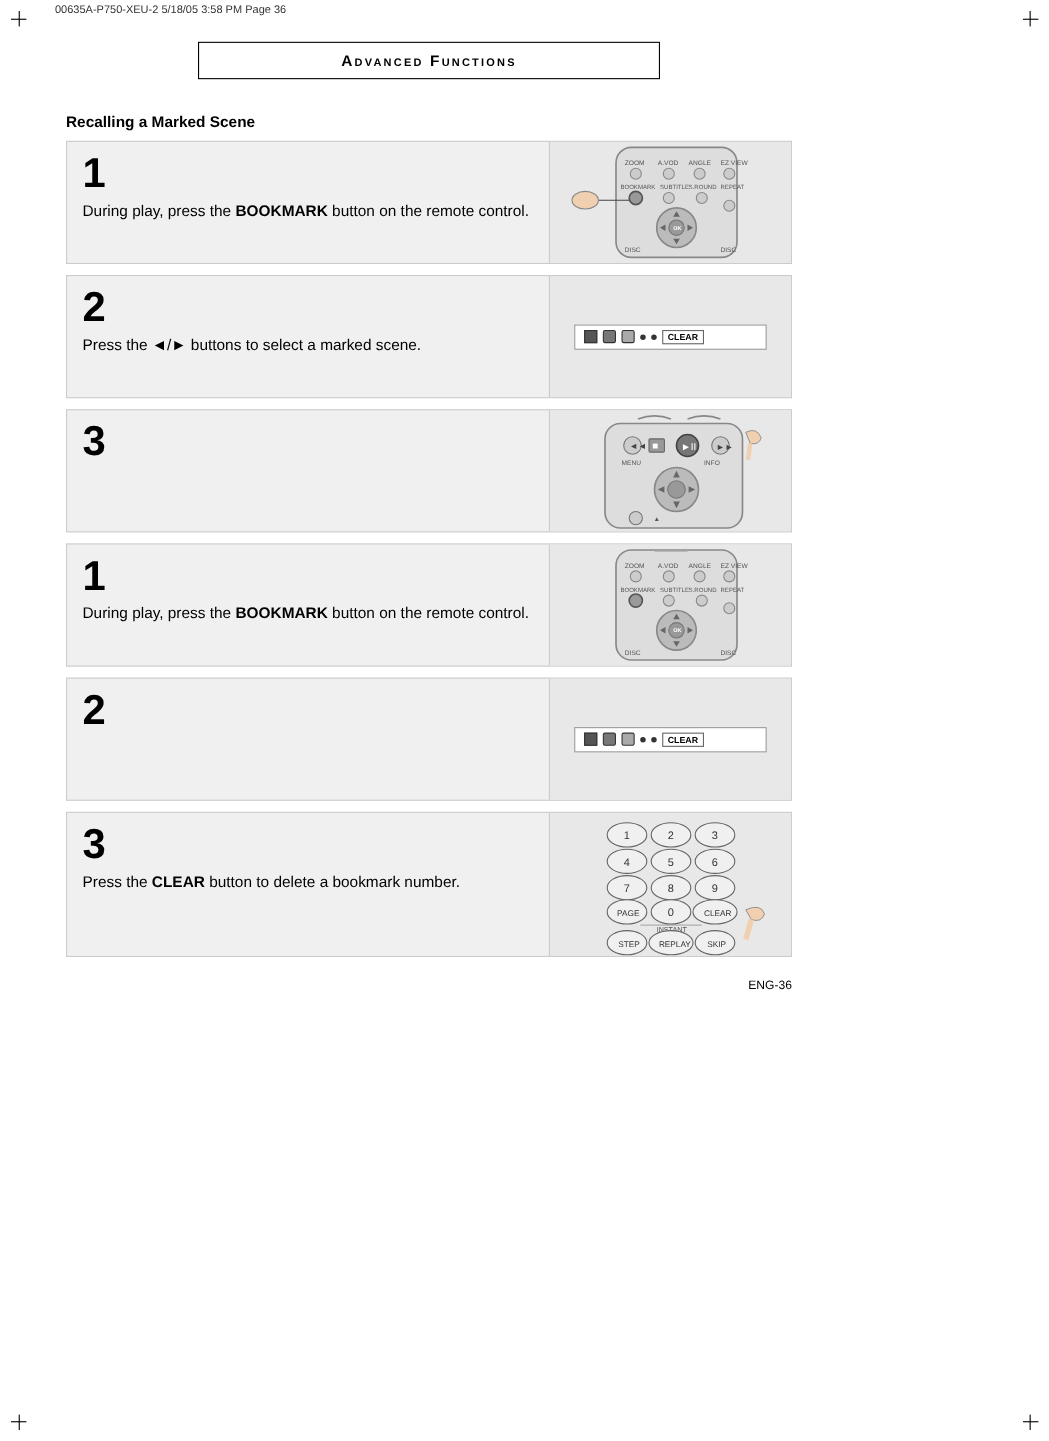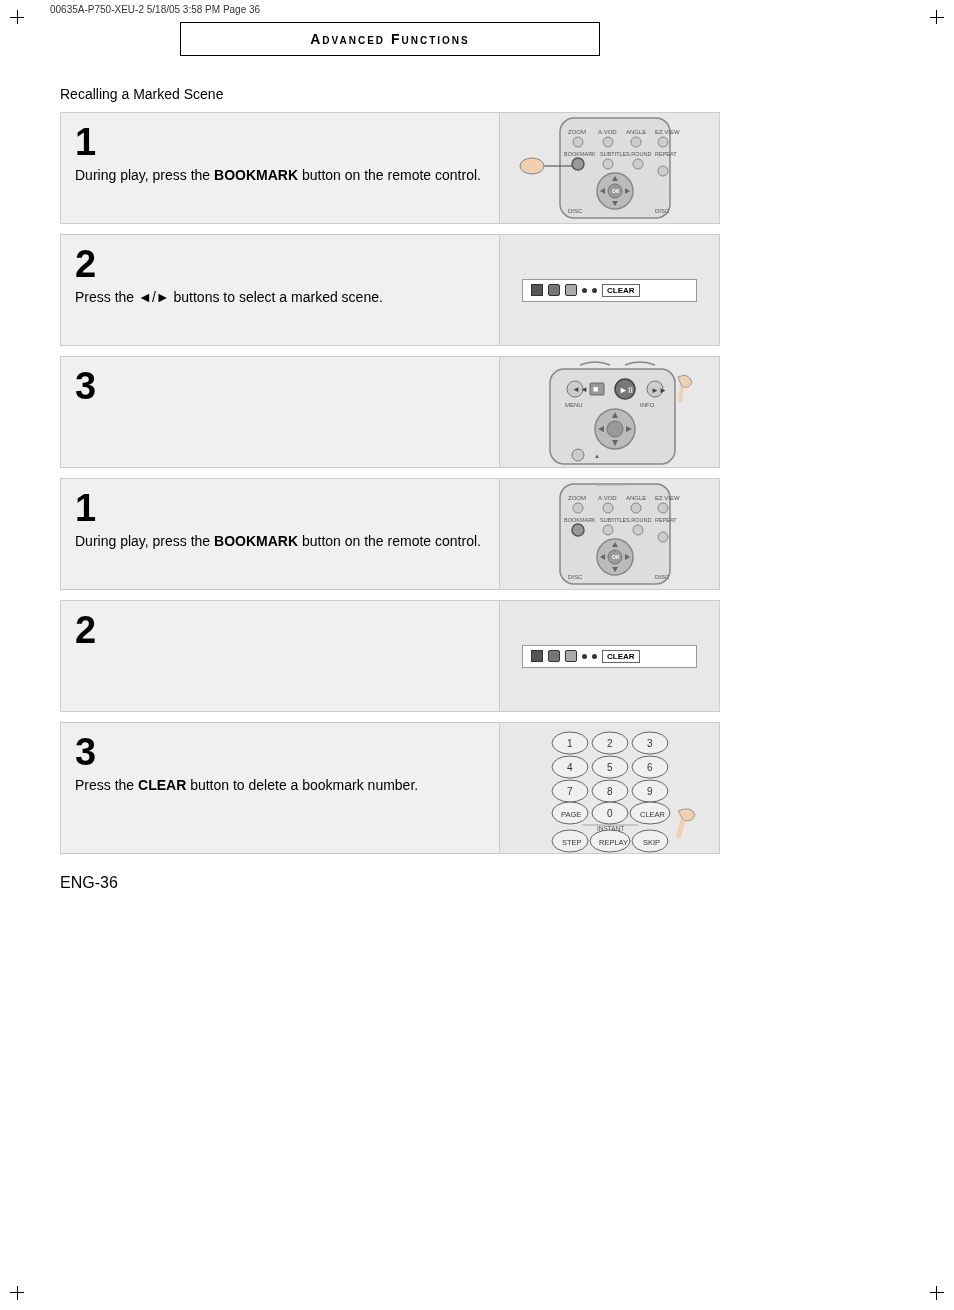--- a/index.html
+++ b/index.html
@@ -9,42 +9,42 @@
       background: #fff;
       font-family: Arial, Helvetica, sans-serif;
       font-size: 13px;
       color: #000;
       position: relative;
     }
 
     .page-wrapper {
       width: 780px;
       min-height: 1310px;
-      padding: 22px 60px 40px 60px;
+      padding: 38px 60px 40px 60px;
       position: relative;
     }
 
     
     .header-box {
       border: 1px solid #000;
       text-align: center;
       padding: 8px 20px;
       width: 420px;
       margin: 0 auto 30px auto;
     }
     .header-title {
       font-size: 14px;
       letter-spacing: 2px;
       font-variant: small-caps;
       font-weight: bold;
     }
 
     
     .section-heading {
-      font-weight: normal;
+      font-weight: bold;
       font-size: 14px;
       margin-bottom: 10px;
     }
 
     
     .step-block {
       display: flex;
       flex-direction: row;
       border: 1px solid #ccc;
       background: #f0f0f0;
@@ -81,22 +81,22 @@
       border-left: 1px solid #ccc;
       display: flex;
       align-items: center;
       justify-content: center;
       overflow: hidden;
       position: relative;
     }
 
     
     .footer-text {
-      text-align: left;
-      font-size: 16px;
+      text-align: right;
+      font-size: 11px;
       margin-top: 20px;
     }
 
     
     .reg-mark {
       position: absolute;
       width: 20px;
       height: 20px;
     }
     .reg-mark::before, .reg-mark::after {

